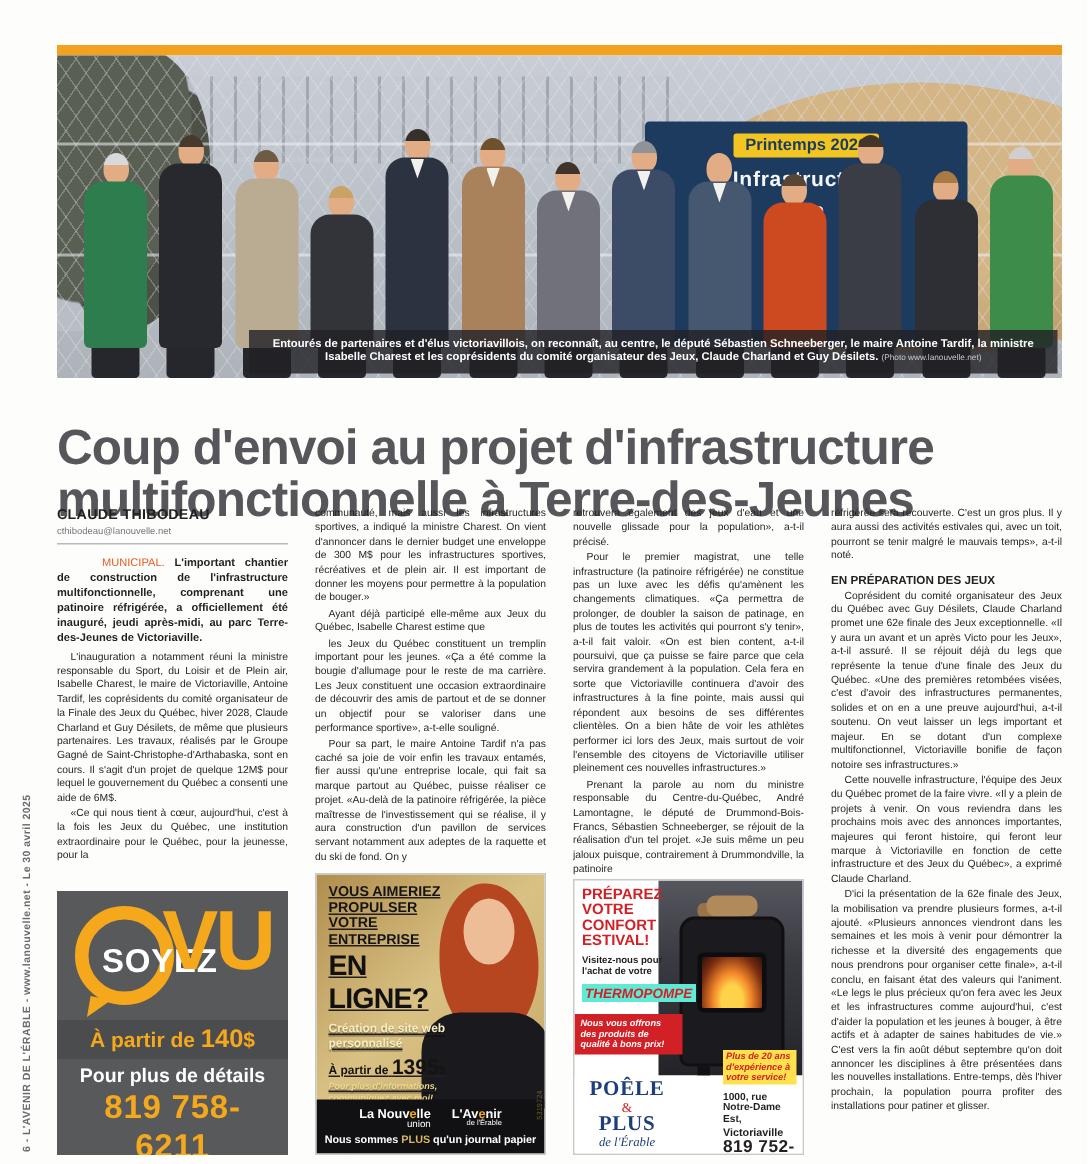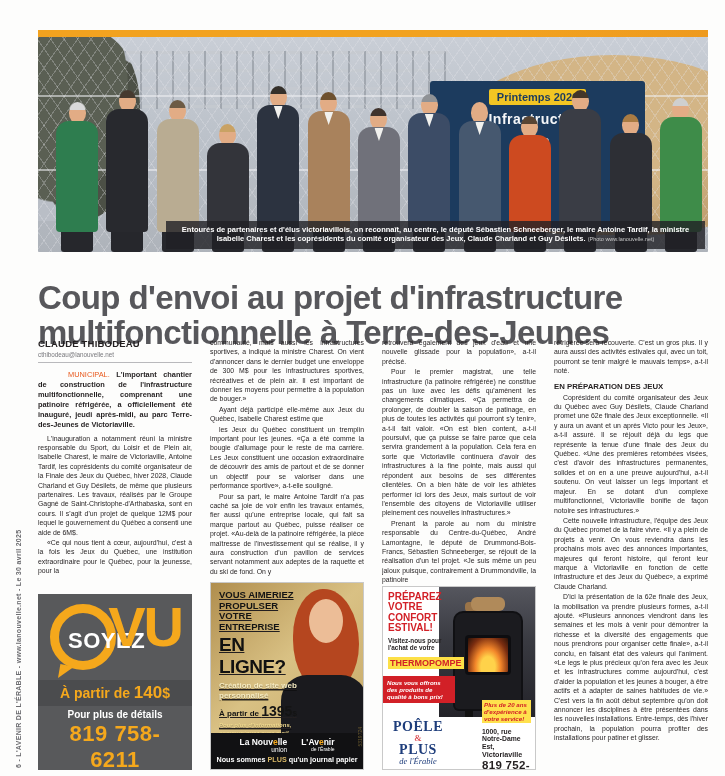--- a/index.html
+++ b/index.html
@@ -70,21 +70,21 @@
   #ad-soyez{height:176px;background:#58595b;position:relative;overflow:hidden;padding:6px 8px;}
   .sv-top{position:relative;height:78px;}
   .sv-bubble{position:absolute;left:4px;top:4px;width:66px;height:66px;border:9px solid #f5a81c;border-radius:50%;}
   .sv-tail{position:absolute;left:12px;top:64px;width:16px;height:14px;background:#f5a81c;
     clip-path:polygon(0 100%,15% 0,100% 20%);}
   .sv-soyez{position:absolute;left:22px;top:28px;color:#fff;font-weight:bold;font-size:22px;letter-spacing:.5px;}
   .sv-vu{position:absolute;right:2px;top:-6px;color:#f5a81c;font-weight:800;font-size:56px;letter-spacing:-2px;margin-left:32px;}
   .sv-price{background:rgba(0,0,0,.14);margin:2px -8px 0;padding:3px 0;text-align:center;color:#f5a81c;
     font-weight:bold;font-size:14px;}
   .sv-price .big{font-size:17px;}
-  .sv-details{text-align:center;color:#fff;font-weight:bold;font-size:10px;margin-top:3px;}
+  .sv-details{text-align:center;color:#fff;font-weight:bold;font-size:13px;margin-top:3px;}
   .sv-phone{text-align:center;color:#f5a81c;font-weight:800;font-size:22px;letter-spacing:.5px;margin-top:1px;}
   .sv-logos{display:flex;justify-content:space-around;align-items:flex-start;margin-top:5px;}
   #ad-soyez .brandmark .l1{font-size:11px;}
   #ad-soyez .brandmark .l2{font-size:9px;}
   #ad-soyez .brandmark .l2.small{font-size:6px;}
 
   
   #ad-web{height:188px;position:relative;overflow:hidden;
     background:linear-gradient(135deg,#b08e4e 0%,#d9c184 45%,#c3a462 100%);border:1px solid #c9c9c9;}
   .w-hair{position:absolute;right:4px;top:6px;width:66px;height:104px;background:#b5461f;
@@ -114,22 +114,22 @@
   .w-adid{position:absolute;right:0px;bottom:42px;transform:rotate(-90deg);transform-origin:right bottom;
     font-size:5px;color:#6b5a2e;z-index:5;}
 
   
   #ad-poele{height:188px;background:#fff;border:1px solid #c9c9c9;position:relative;overflow:hidden;
     display:flex;flex-direction:column;}
   .pf-main{flex:1;display:flex;position:relative;}
   .pf-left{width:72px;padding:5px 2px 0 5px;z-index:2;}
   .pf-head{color:#d22027;font-weight:800;font-size:10px;line-height:10.5px;}
   .pf-sub{font-size:6.4px;font-weight:bold;margin-top:3px;line-height:7.5px;}
-  .pf-product{display:inline-block;background:#fde047;color:#d22027;font-weight:800;font-size:9px;
-    padding:1px 2px;margin-top:2px;}
+  .pf-product{display:inline-block;background:#5eead4;color:#d22027;font-weight:800;font-size:9px;
+    padding:1px 2px;margin-top:2px;font-style:italic;}
   .pf-banner{background:#d22027;color:#fff;font-size:6.1px;font-weight:bold;font-style:italic;
     line-height:7.2px;padding:3px 4px;margin:6px -2px 0 -5px;}
   .pf-photo{position:absolute;right:0;top:0;bottom:0;width:96px;
     background:linear-gradient(180deg,#55565e 0%,#3a3b42 40%,#232329 100%);}
   .stove-body{position:absolute;right:14px;top:26px;width:66px;height:96px;background:#1b1b1f;
     border-radius:8px 8px 4px 4px;box-shadow:0 0 0 2px #101013;}
   .stove-glass{position:absolute;right:24px;top:48px;width:46px;height:40px;border-radius:4px;
     background:radial-gradient(ellipse at 50% 85%,#ffd24a 0 25%,#f2862a 45%,#7a2d10 75%,#2a1208 100%);
     border:3px solid #0d0d10;}
   .stove-legs{position:absolute;right:24px;top:124px;width:46px;height:8px;

